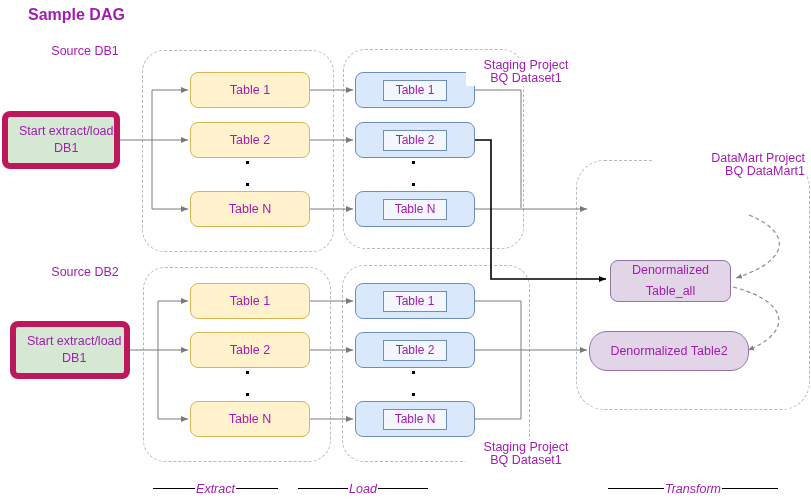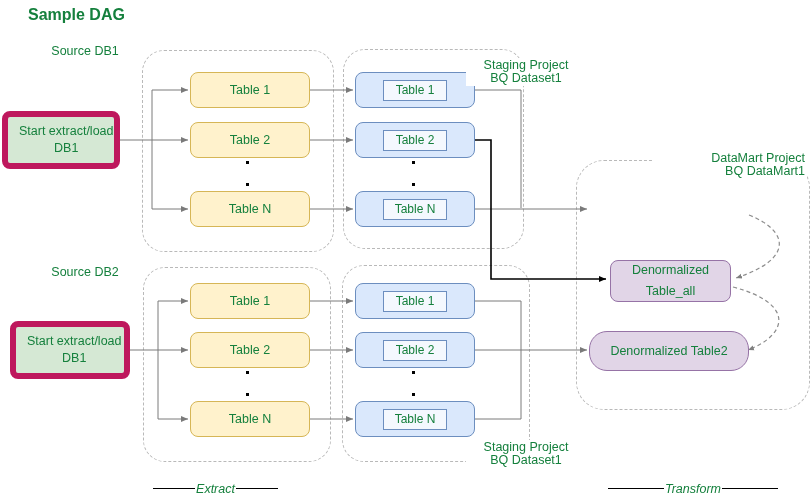--- a/index.html
+++ b/index.html
@@ -1,17 +1,17 @@
 <!DOCTYPE html>
 <html><head>
 <meta charset="utf-8">
 <style>
   html,body{margin:0;padding:0;background:#fff;}
   .canvas{position:relative;width:811px;height:499px;background:#fff;overflow:hidden;
-          font-family:"Liberation Sans",sans-serif;color:#15803d;}
+          font-family:"Liberation Sans",sans-serif;color:#a21caf;}
   .title{position:absolute;left:28px;top:6px;font-size:16px;font-weight:bold;}
   .dashed{position:absolute;border:1px dashed #b9b9b9;border-radius:22px;z-index:1;}
   .lay{position:absolute;left:0;top:0;z-index:2;}
   .node{position:absolute;display:flex;align-items:center;justify-content:center;
         border-radius:8px;font-size:12.5px;line-height:16px;text-align:center;z-index:3;box-sizing:border-box;}
   .start{background:#d5e8d4;border:6px solid #be185d;justify-content:flex-start;
          text-align:center;padding-left:11px;}
   .start .l{line-height:17px;}
   .etbl{background:#fff2cc;border:1px solid #d6b656;}
   .ltbl{background:#dae8fc;border:1px solid #6c8ebf;}
@@ -152,19 +152,24 @@
   <span class="dot" style="left:246px;top:371px;"></span>
   <span class="dot" style="left:246px;top:393px;"></span>
   <span class="dot" style="left:412px;top:371px;"></span>
   <span class="dot" style="left:412px;top:393px;"></span>
 
   <div class="stage" style="left:153px;top:481px;width:125px;">
     <span class="sline"></span>
     <span class="t">Extract</span>
     <span class="sline"></span>
   </div>
+  <div class="stage" style="left:298px;top:481px;width:130px;">
+    <span class="sline"></span>
+    <span class="t">Load</span>
+    <span class="sline"></span>
+  </div>
   <div class="stage" style="left:608px;top:481px;width:170px;justify-content:center;">
     <span class="sline"></span>
     <span class="t">Transform</span>
     <span class="sline"></span>
   </div>
 
 </div>
 
 </body></html>

